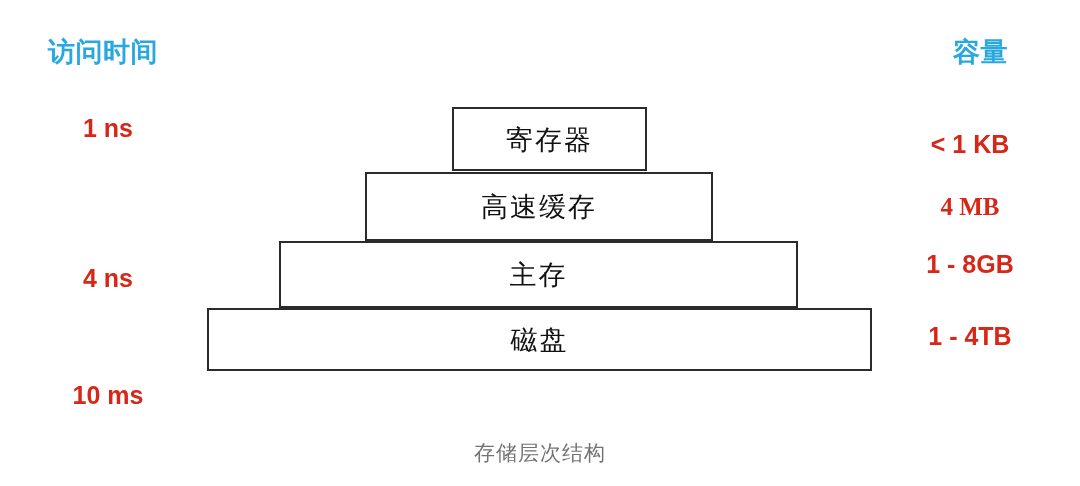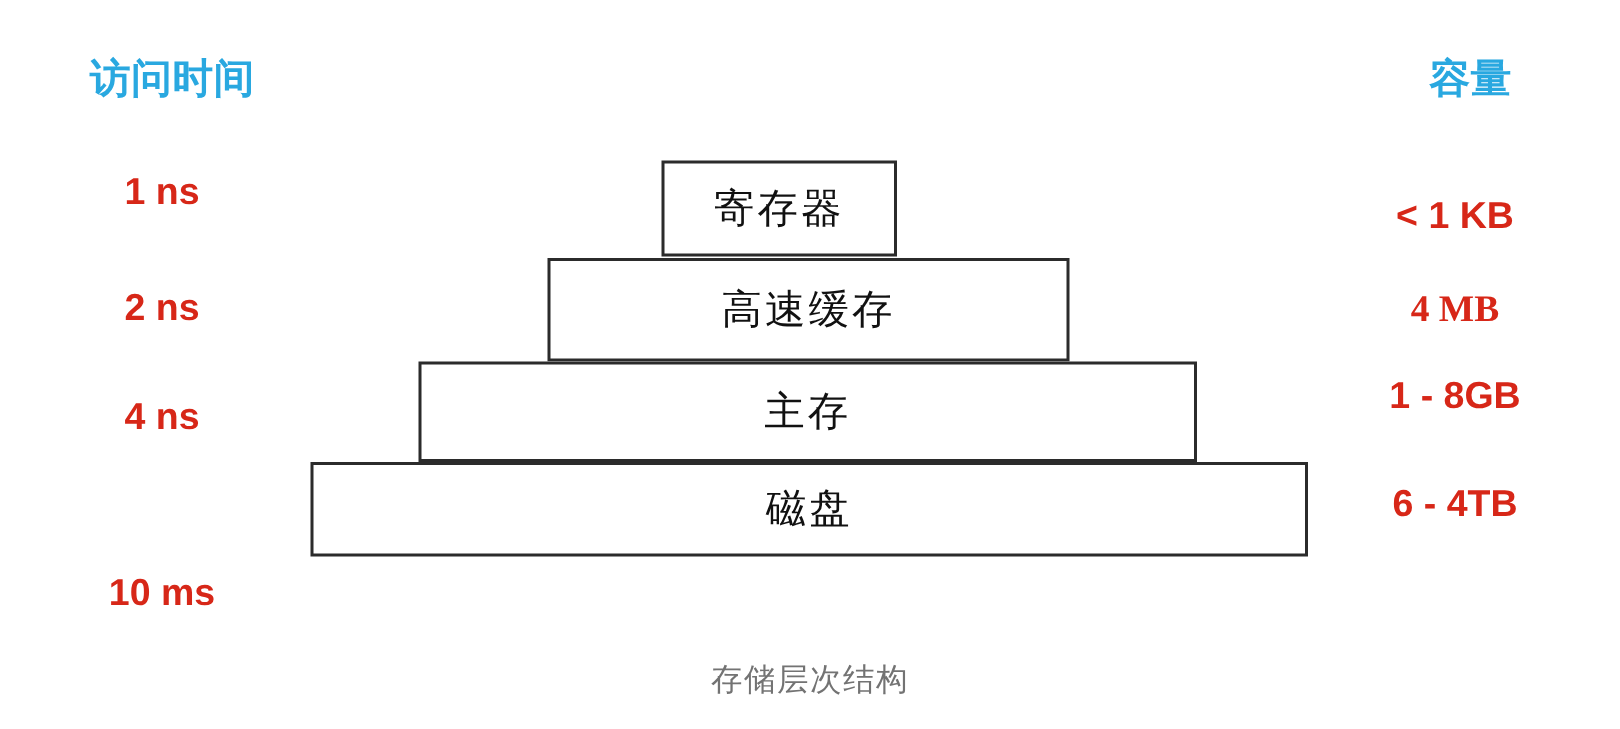--- a/index.html
+++ b/index.html
@@ -26,21 +26,21 @@
   
   .col-header {
     position: absolute;
     color: #29a8e0;
     font-weight: bold;
     font-size: 27px;
     letter-spacing: 0.5px;
     white-space: nowrap;
     line-height: 1;
   }
-  #header-access-time { left: 48px;  top: 39px; margin-left: 12px; }
+  #header-access-time { left: 48px;  top: 39px; }
   #header-capacity    { left: 953px; top: 39px; }
 
   
   .side-label {
     position: absolute;
     color: #d72718;
     font-weight: bold;
     font-size: 25px;
     white-space: nowrap;
     line-height: 1;
@@ -73,21 +73,21 @@
   }
   .tier-label {
     color: #111111;
     font-size: 27px;
     font-family: "DejaVu Sans", "Liberation Sans", sans-serif;
     letter-spacing: 2px;
     line-height: 1;
     white-space: nowrap;
   }
 
-  #tier-register { left: 441px; top: 107px; width: 157px; height: 64px; }
+  #tier-register { left: 452px; top: 107px; width: 195px; height: 64px; }
   #tier-cache    { left: 365px; top: 172px; width: 348px; height: 69px; }
   #tier-memory   { left: 279px; top: 241px; width: 519px; height: 67px; }
   #tier-disk     { left: 207px; top: 308px; width: 665px; height: 63px; }
 
   
   #figure-caption {
     position: absolute;
     left: 0;
     top: 443px;
     width: 1080px;
@@ -102,28 +102,27 @@
 </head>
 <body>
 
 <div class="canvas">
 
   <div class="col-header" id="header-access-time">访问时间</div>
 
   <div class="col-header" id="header-capacity">容量</div>
 
   <div class="side-label left" id="access-1">1 ns</div>
-  <div class="side-label left" id="access-2">2 ns</div>
   <div class="side-label left" id="access-3">4 ns</div>
   <div class="side-label left" id="access-4">10 ms</div>
 
   <div class="side-label right" id="cap-1">&lt; 1 KB</div>
   <div class="side-label right" id="cap-2">4 MB</div>
   <div class="side-label right" id="cap-3">1 - 8GB</div>
-  <div class="side-label right" id="cap-4">6 - 4TB</div>
+  <div class="side-label right" id="cap-4">1 - 4TB</div>
 
   <div class="tier" id="tier-register">
     <span class="tier-label">寄存器</span>
   </div>
 
   <div class="tier" id="tier-cache">
     <span class="tier-label">高速缓存</span>
   </div>
 
   <div class="tier" id="tier-memory">

